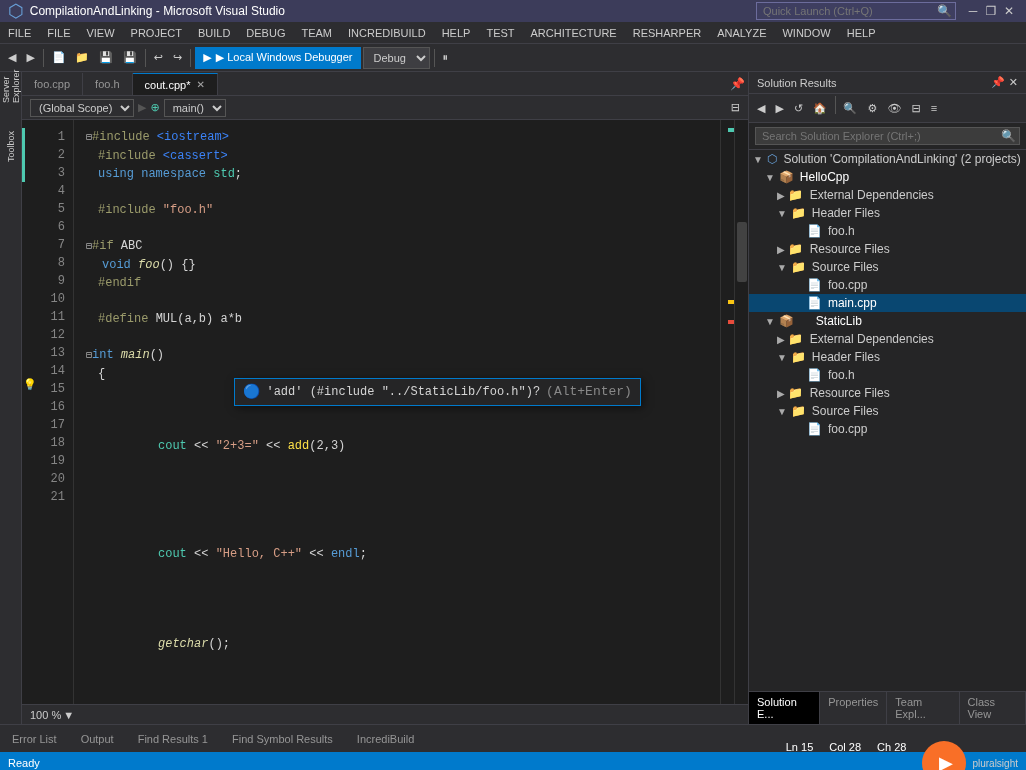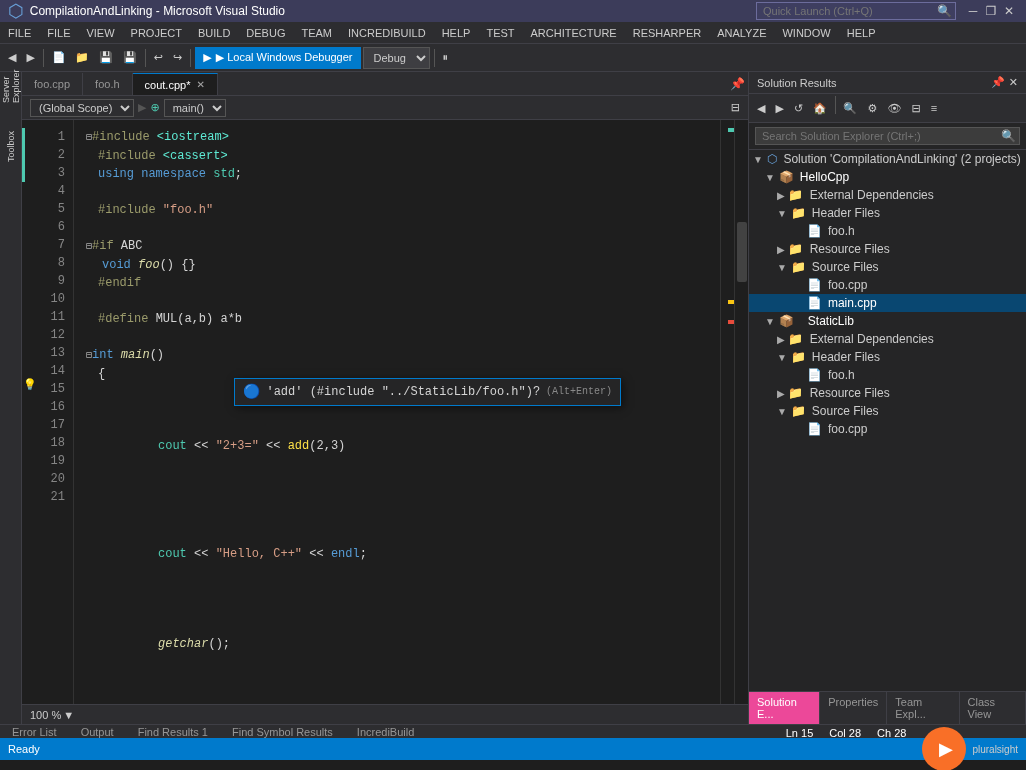--- a/index.html
+++ b/index.html
@@ -44,60 +44,60 @@
     #code-editor { flex: 1; display: flex; position: relative; overflow: hidden; }
     #line-numbers { background: #1e1e1e; color: #858585; padding: 8px 8px; min-width: 40px; text-align: right; font-size: 12px; line-height: 18px; user-select: none; border-right: 1px solid #333; }
     #code-content { flex: 1; padding: 8px 12px; font-size: 12px; line-height: 18px; overflow: auto; position: relative; }
     #scrollbar-v { width: 14px; background: #1e1e1e; border-left: 1px solid #333; position: relative; }
     #scrollbar-thumb { width: 10px; height: 60px; background: #424242; margin: 2px; border-radius: 2px; position: absolute; top: 100px; }
 
     
     .kw { color: #569cd6; }
     .kw2 { color: #4ec9b0; }
     .str { color: #d69d85; }
-    .inc { color: #5eead4; }
+    .inc { color: #3b82f6; }
     .pp { color: #9b9b6b; }
     .fn { color: #dcdcaa; font-style: italic; }
     .err-underline { border-bottom: 2px wavy #f44; }
     .code-line { white-space: pre; display: block; min-height: 18px; }
     .fold-icon { color: #aaa; font-size: 10px; }
 
     
     #autocomplete { position: absolute; top: 258px; left: 160px; background: #252526; border: 1px solid #007acc; color: #d4d4d4; font-size: 12px; padding: 4px 8px; display: flex; align-items: center; gap: 6px; z-index: 100; box-shadow: 2px 2px 8px rgba(0,0,0,0.5); }
     #autocomplete .ac-icon { color: #007acc; font-size: 14px; }
     #autocomplete .ac-text { color: #d4d4d4; }
-    #autocomplete .ac-key { color: #888; font-size: 10px; }
+    #autocomplete .ac-key { color: #888; font-size: 13px; }
 
     
     #right-panel { width: 278px; background: #252526; border-left: 1px solid #3f3f46; display: flex; flex-direction: column; }
     #se-header { background: #2d2d30; padding: 4px 8px; font-family: 'Segoe UI', sans-serif; font-size: 11px; color: #ccc; display: flex; align-items: center; justify-content: space-between; border-bottom: 1px solid #3f3f46; }
     #se-toolbar { background: #2d2d30; padding: 2px 4px; display: flex; gap: 2px; border-bottom: 1px solid #3f3f46; }
     #se-search { padding: 4px 6px; border-bottom: 1px solid #3f3f46; }
     #se-search input { width: 100%; background: #3c3c3c; border: 1px solid #555; color: #ccc; padding: 2px 24px 2px 6px; font-size: 11px; font-family: 'Segoe UI', sans-serif; }
     #se-tree { flex: 1; overflow-y: auto; font-family: 'Segoe UI', sans-serif; font-size: 12px; }
     .tree-item { padding: 1px 4px; cursor: pointer; display: flex; align-items: center; gap: 2px; min-height: 18px; }
     .tree-item.selected { background: #094771; }
     .tree-arrow { color: #aaa; font-size: 10px; margin-right: 2px; }
     .tree-label { color: #ccc; font-size: 12px; }
     .tree-label.highlight { color: #fff; }
 
     
-    #bottom-panel-tabs { background: #2d2d30; height: 14px; display: flex; align-items: center; border-top: 1px solid #3f3f46; font-family: 'Segoe UI', sans-serif; font-size: 11px; }
+    #bottom-panel-tabs { background: #2d2d30; height: 28px; display: flex; align-items: center; border-top: 1px solid #3f3f46; font-family: 'Segoe UI', sans-serif; font-size: 11px; }
     .bottom-tab { padding: 0 12px; height: 100%; display: flex; align-items: center; cursor: pointer; color: #969696; }
 
     
     #status-bar { background: #007acc; height: 22px; display: flex; align-items: center; padding: 0 8px; font-family: 'Segoe UI', sans-serif; font-size: 11px; color: #fff; gap: 16px; }
     #status-bar .status-right { margin-left: auto; display: flex; gap: 16px; }
     .ps-logo { width: 44px; height: 44px; background: #f96f27; border-radius: 50%; display: flex; align-items: center; justify-content: center; }
     .ps-play { color: white; font-size: 18px; margin-left: 3px; }
 
     
     #se-bottom { display: flex; border-top: 1px solid #3f3f46; background: #2d2d30; }
     .se-bottom-tab { padding: 4px 8px; font-family: 'Segoe UI', sans-serif; font-size: 11px; color: #969696; cursor: pointer; border-right: 1px solid #3f3f46; }
-    .se-bottom-tab.active { color: #fff; background: #ec4899; }
+    .se-bottom-tab.active { color: #fff; background: #000000; }
   </style>
 </head>
 <body>
 
 <div id="title-bar">
   <span style="color:#68a0d8; font-size:18px; margin-right:6px;">⬡</span>
   <span style="flex:1; font-family:'Segoe UI',sans-serif; font-size:12px;">CompilationAndLinking - Microsoft Visual Studio</span>
   <div style="display:flex; align-items:center; position:relative; margin-right:8px;">
     <input style="background: rgb(62, 62, 96); border: 1px solid rgb(108, 108, 156); color: rgb(204, 204, 204); padding: 2px 24px 2px 6px; font-size: 11px; width: 200px; font-family: &quot;Segoe UI&quot;, sans-serif;" placeholder="Quick Launch (Ctrl+Q)">
     <span style="position:absolute; right:4px; color:#aaa; font-size:12px;">🔍</span>
@@ -377,21 +377,21 @@
 
       <div class="tree-item selected" style="padding-left:44px;">
         <span style="display:inline-block;width:12px;"></span>
         <span style="color:#a0c8e8;">📄</span>
         <span class="tree-label highlight" style="margin-left:4px;">main.cpp</span>
       </div>
 
       <div class="tree-item" style="padding-left:16px;">
         <span class="tree-arrow">▼</span>
         <span style="color:#d8a820;">📦</span>
-        <span class="tree-label highlight" style="margin-left:12px;">StaticLib</span>
+        <span class="tree-label highlight" style="margin-left:20px;">StaticLib</span>
       </div>
 
       <div class="tree-item" style="padding-left:28px;">
         <span class="tree-arrow">▶</span>
         <span style="color:#d8a820;">📁</span>
         <span class="tree-label" style="margin-left:4px;">External Dependencies</span>
       </div>
 
       <div class="tree-item" style="padding-left:28px;">
         <span class="tree-arrow">▼</span>

